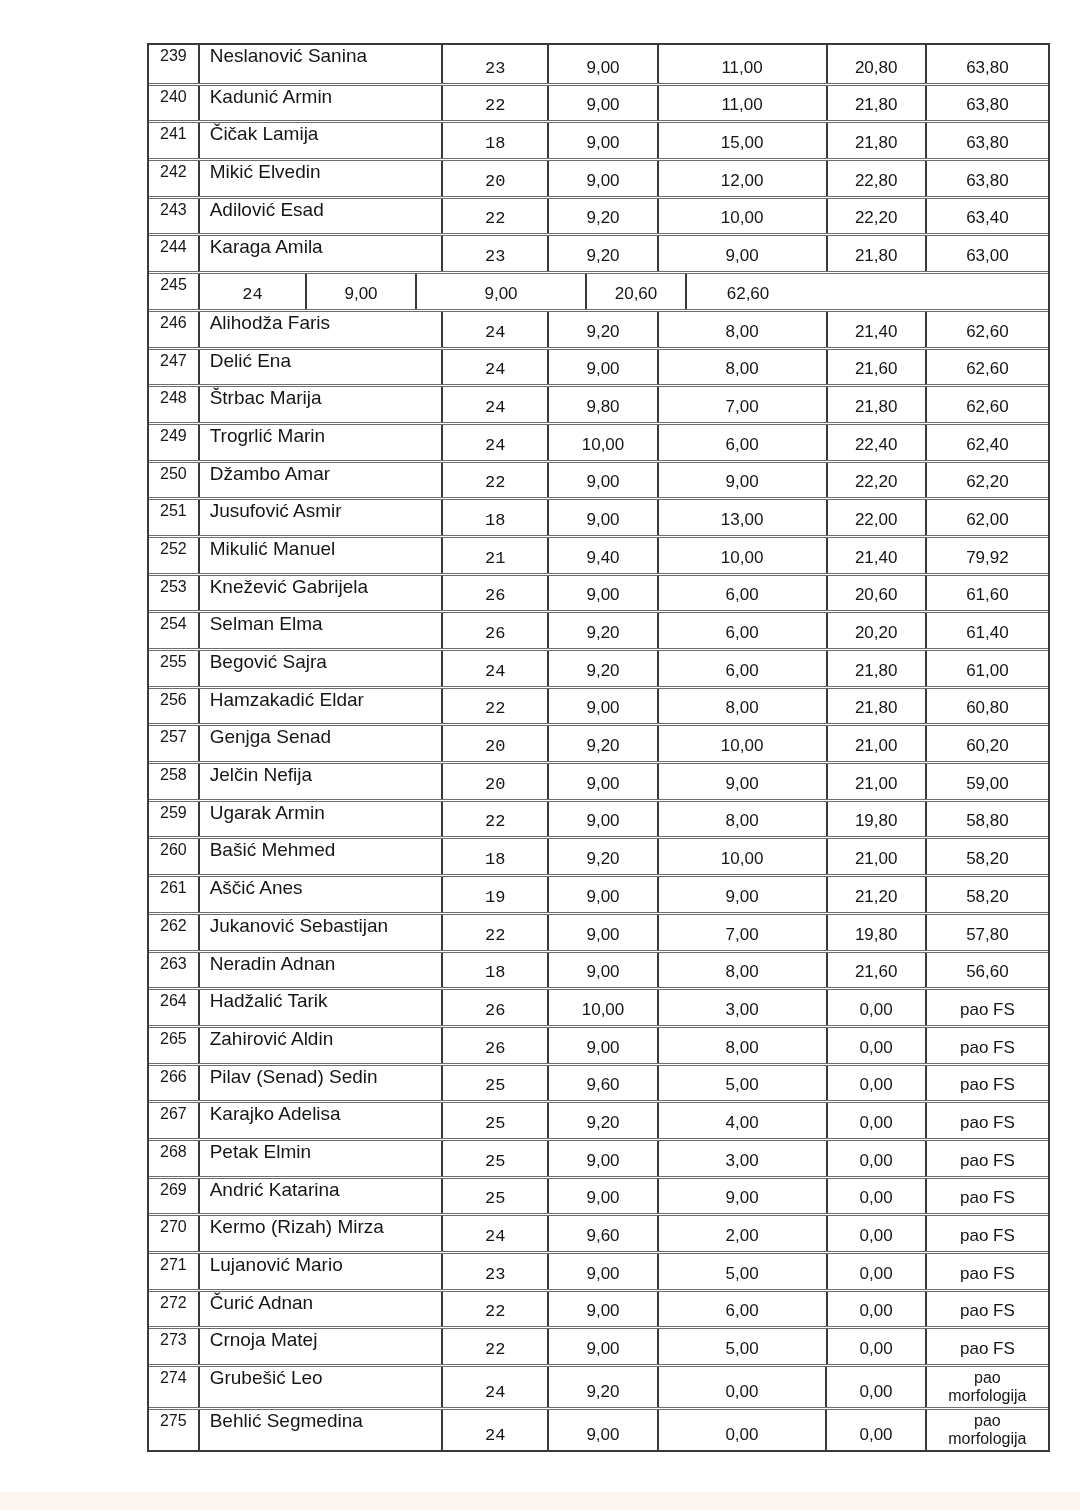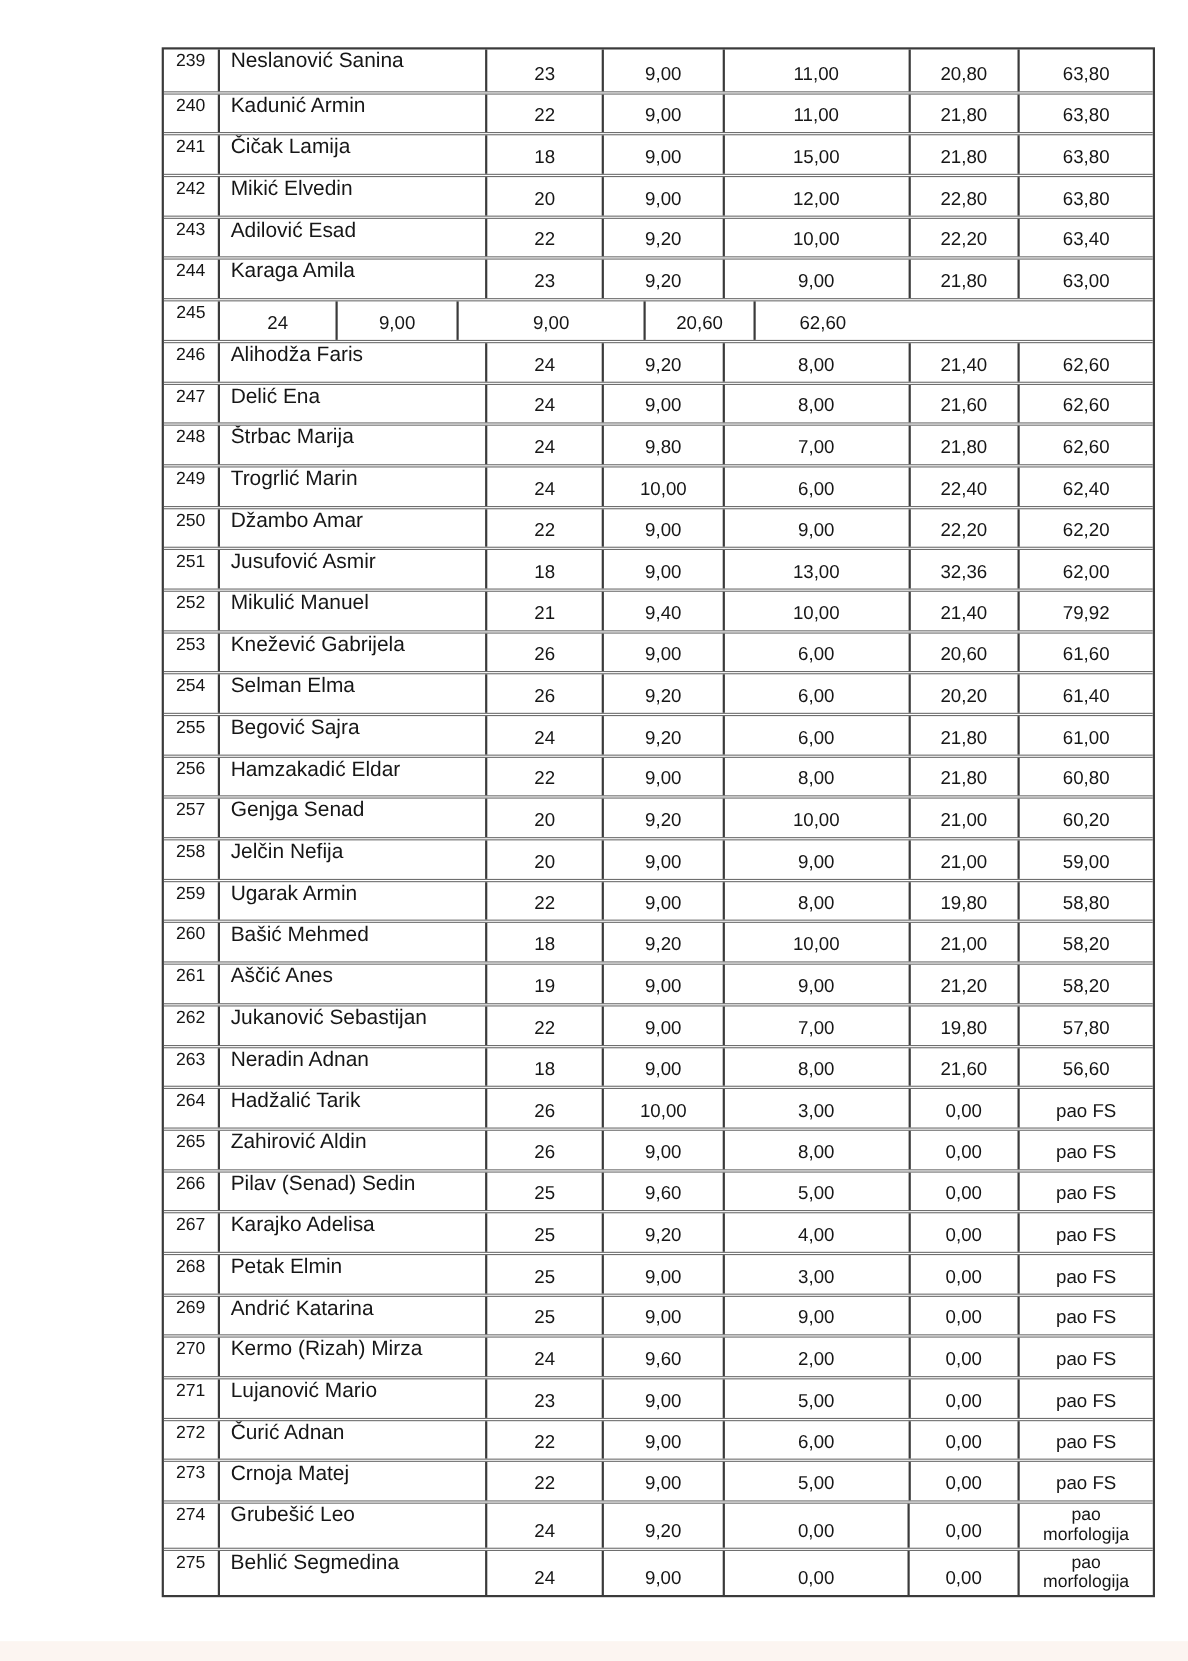--- a/index.html
+++ b/index.html
@@ -37,21 +37,21 @@
     width: 245px;
     padding-left: 10px; padding-bottom: 2px;
     font-size: 19px;
     white-space: nowrap;
   }
   .c-val {
     justify-content: center; align-items: flex-end;
     padding-bottom: 5px;
     font-size: 17px;
   }
-  .w1 { width: 107px; }
+  .w1 { width: 107px; font-family: Liberation Mono, monospace; }
   .w2 { width: 110px; }
   .w3 { width: 170px; }
   .w4 { width: 100px; }
   .c-res {
     width: 124px;
     justify-content: center; align-items: flex-end;
     padding-bottom: 5px;
     font-size: 17px;
     text-align: center;
   }
@@ -356,21 +356,21 @@
         <div class="cell c-val w1">
           <span>18</span>
         </div>
         <div class="cell c-val w2">
           <span>9,00</span>
         </div>
         <div class="cell c-val w3">
           <span>13,00</span>
         </div>
         <div class="cell c-val w4">
-          <span>32,36</span>
+          <span>22,00</span>
         </div>
         <div class="cell c-res">
           <span>62,00</span>
         </div>
       </div>
       <div class="row">
         <div class="cell c-num">
           <span>252</span>
         </div>
         <div class="cell c-name">

